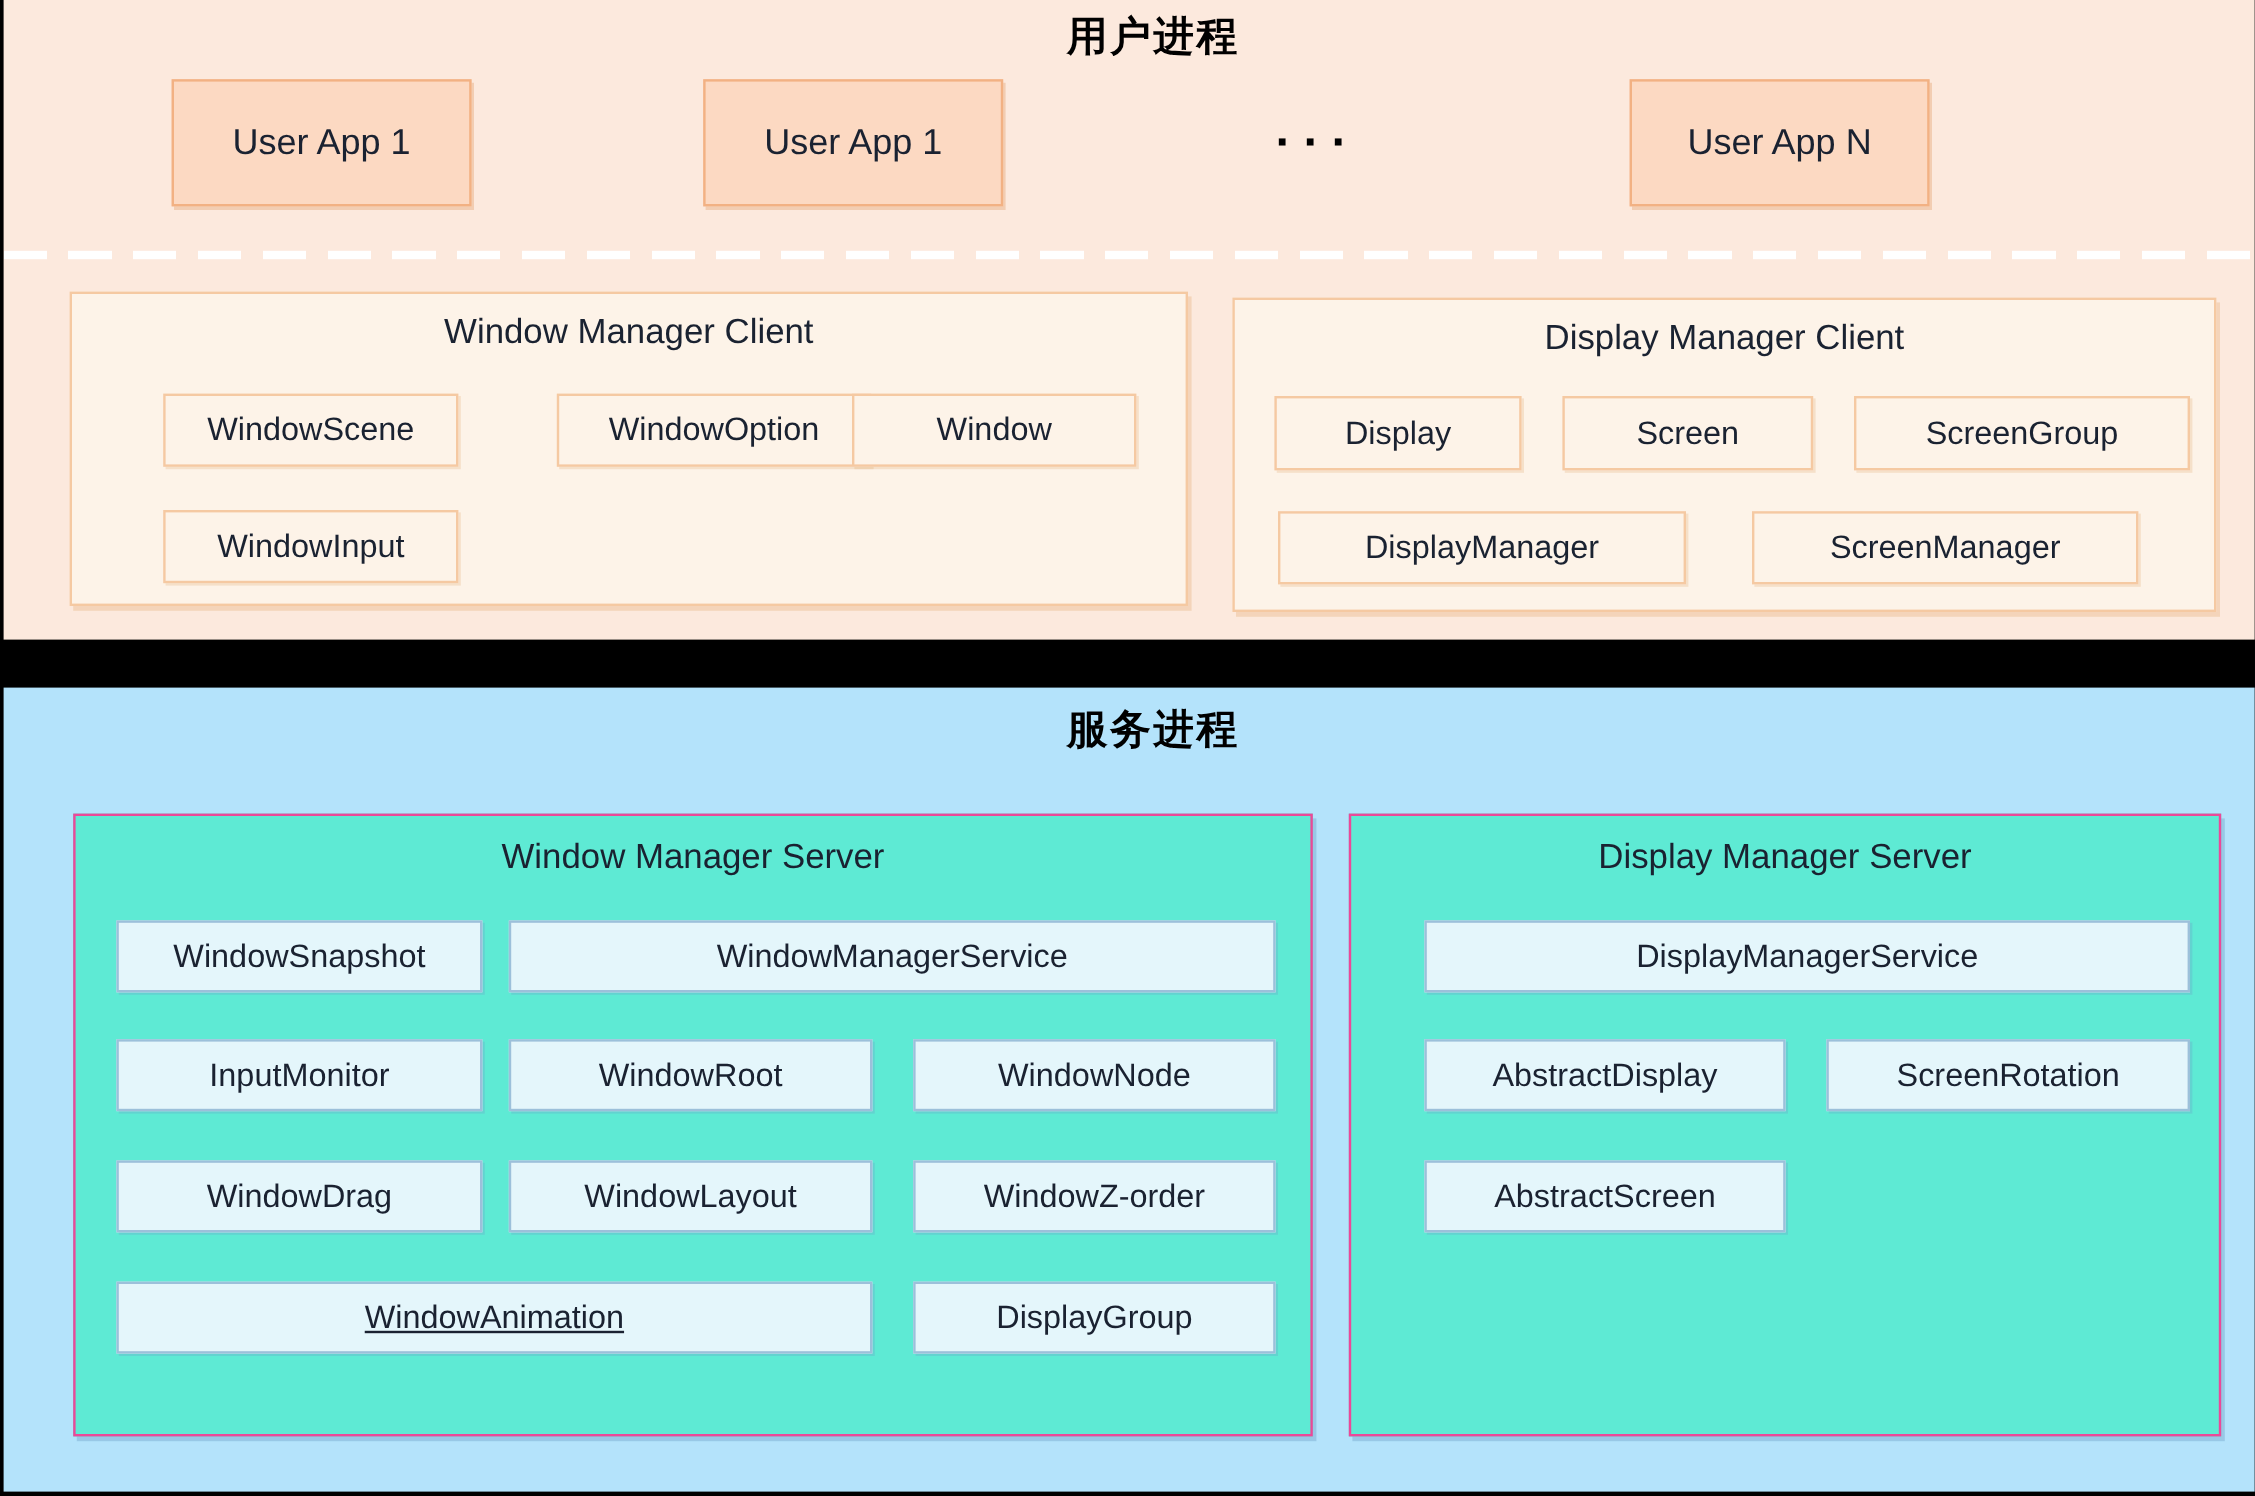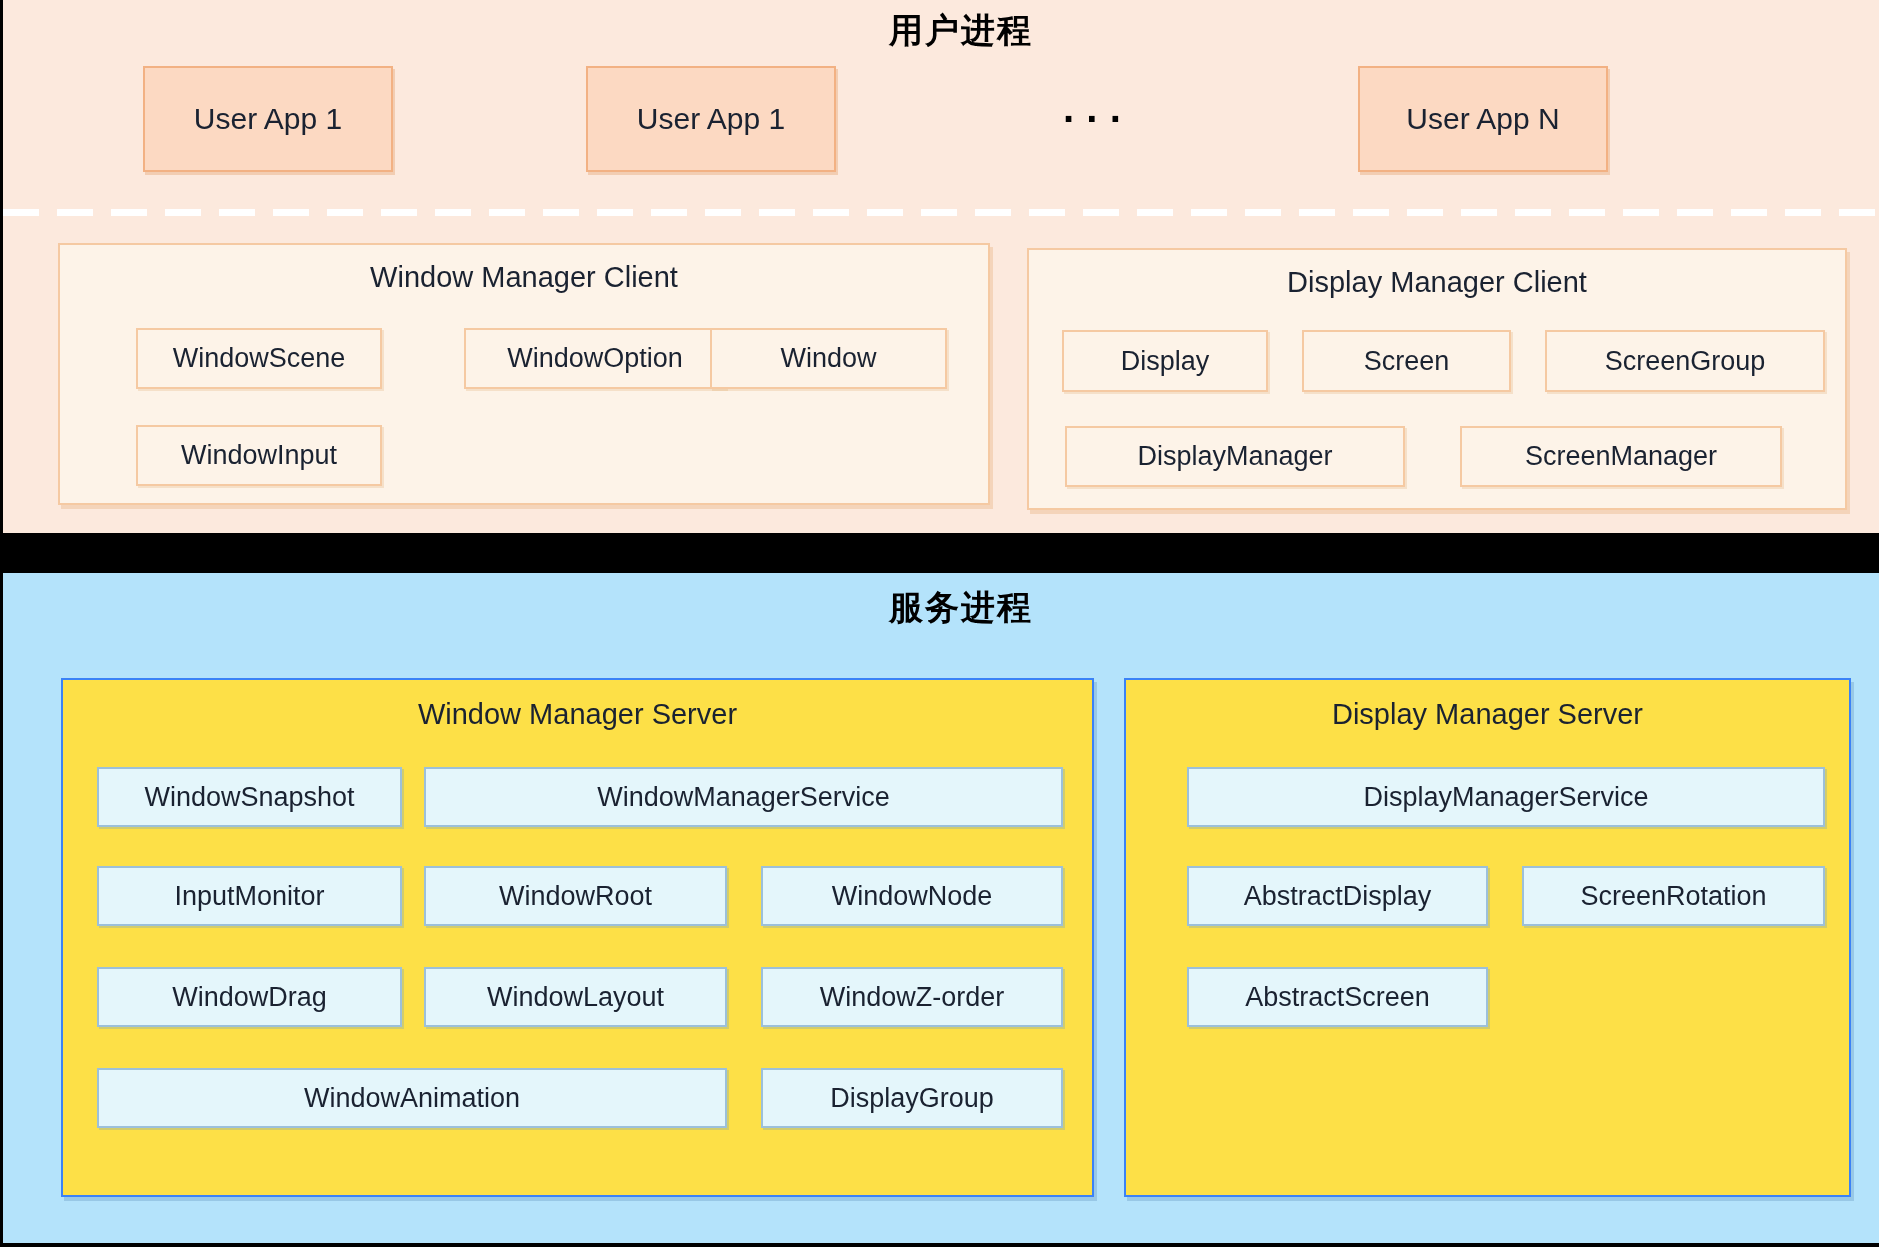--- a/index.html
+++ b/index.html
@@ -29,21 +29,21 @@
   .client-container{
     background:#fdf3e8;border:2px solid #f5c9a2;
     box-shadow:3px 4px 0 rgba(224,166,106,.3);
     text-decoration:underline;
   }
   .client-box{
     background:#fdf3e8;border:2px solid #f5c9a2;font-size:27px;
     box-shadow:2px 2px 0 rgba(224,166,106,.25);
   }
   .server-container{
-    background:#fde047;border:2px solid #3b82f6;
+    background:#5eead4;border:2px solid #ec4899;
     box-shadow:3px 4px 0 rgba(110,160,200,.4);
   }
   .server-box{
     background:#e4f6fb;border:2px solid #9cc0da;font-size:27px;
     box-shadow:2px 2px 0 rgba(110,160,200,.3);
   }
   .container-title{
     position:absolute;left:0;width:100%;text-align:center;font-size:29px;color:#1a2231;
   }
   .dashed-line{
@@ -90,21 +90,21 @@
     <div class="box server-container" style="left:58px;top:105px;width:1033px;height:519px;">
       <div class="container-title" style="top:18px;">Window Manager Server</div>
       <div class="box server-box" style="left:34px;top:87px;width:305px;height:60px;">WindowSnapshot</div>
       <div class="box server-box" style="left:361px;top:87px;width:639px;height:60px;">WindowManagerService</div>
       <div class="box server-box" style="left:34px;top:186px;width:305px;height:60px;">InputMonitor</div>
       <div class="box server-box" style="left:361px;top:186px;width:303px;height:60px;">WindowRoot</div>
       <div class="box server-box" style="left:698px;top:186px;width:302px;height:60px;">WindowNode</div>
       <div class="box server-box" style="left:34px;top:287px;width:305px;height:60px;">WindowDrag</div>
       <div class="box server-box" style="left:361px;top:287px;width:303px;height:60px;">WindowLayout</div>
       <div class="box server-box" style="left:698px;top:287px;width:302px;height:60px;">WindowZ-order</div>
-      <div class="box server-box" style="left:34px;top:388px;width:630px;height:60px;">WindowAnimation</div>
+      <div class="box server-box" style="left:34px;top:388px;width:630px;height:60px;text-decoration:underline;">WindowAnimation</div>
       <div class="box server-box" style="left:698px;top:388px;width:302px;height:60px;">DisplayGroup</div>
     </div>
 
     <div class="box server-container" style="left:1121px;top:105px;width:727px;height:519px;">
       <div class="container-title" style="top:18px;">Display Manager Server</div>
       <div class="box server-box" style="left:61px;top:87px;width:638px;height:60px;">DisplayManagerService</div>
       <div class="box server-box" style="left:61px;top:186px;width:301px;height:60px;">AbstractDisplay</div>
       <div class="box server-box" style="left:396px;top:186px;width:303px;height:60px;">ScreenRotation</div>
       <div class="box server-box" style="left:61px;top:287px;width:301px;height:60px;">AbstractScreen</div>
     </div>

